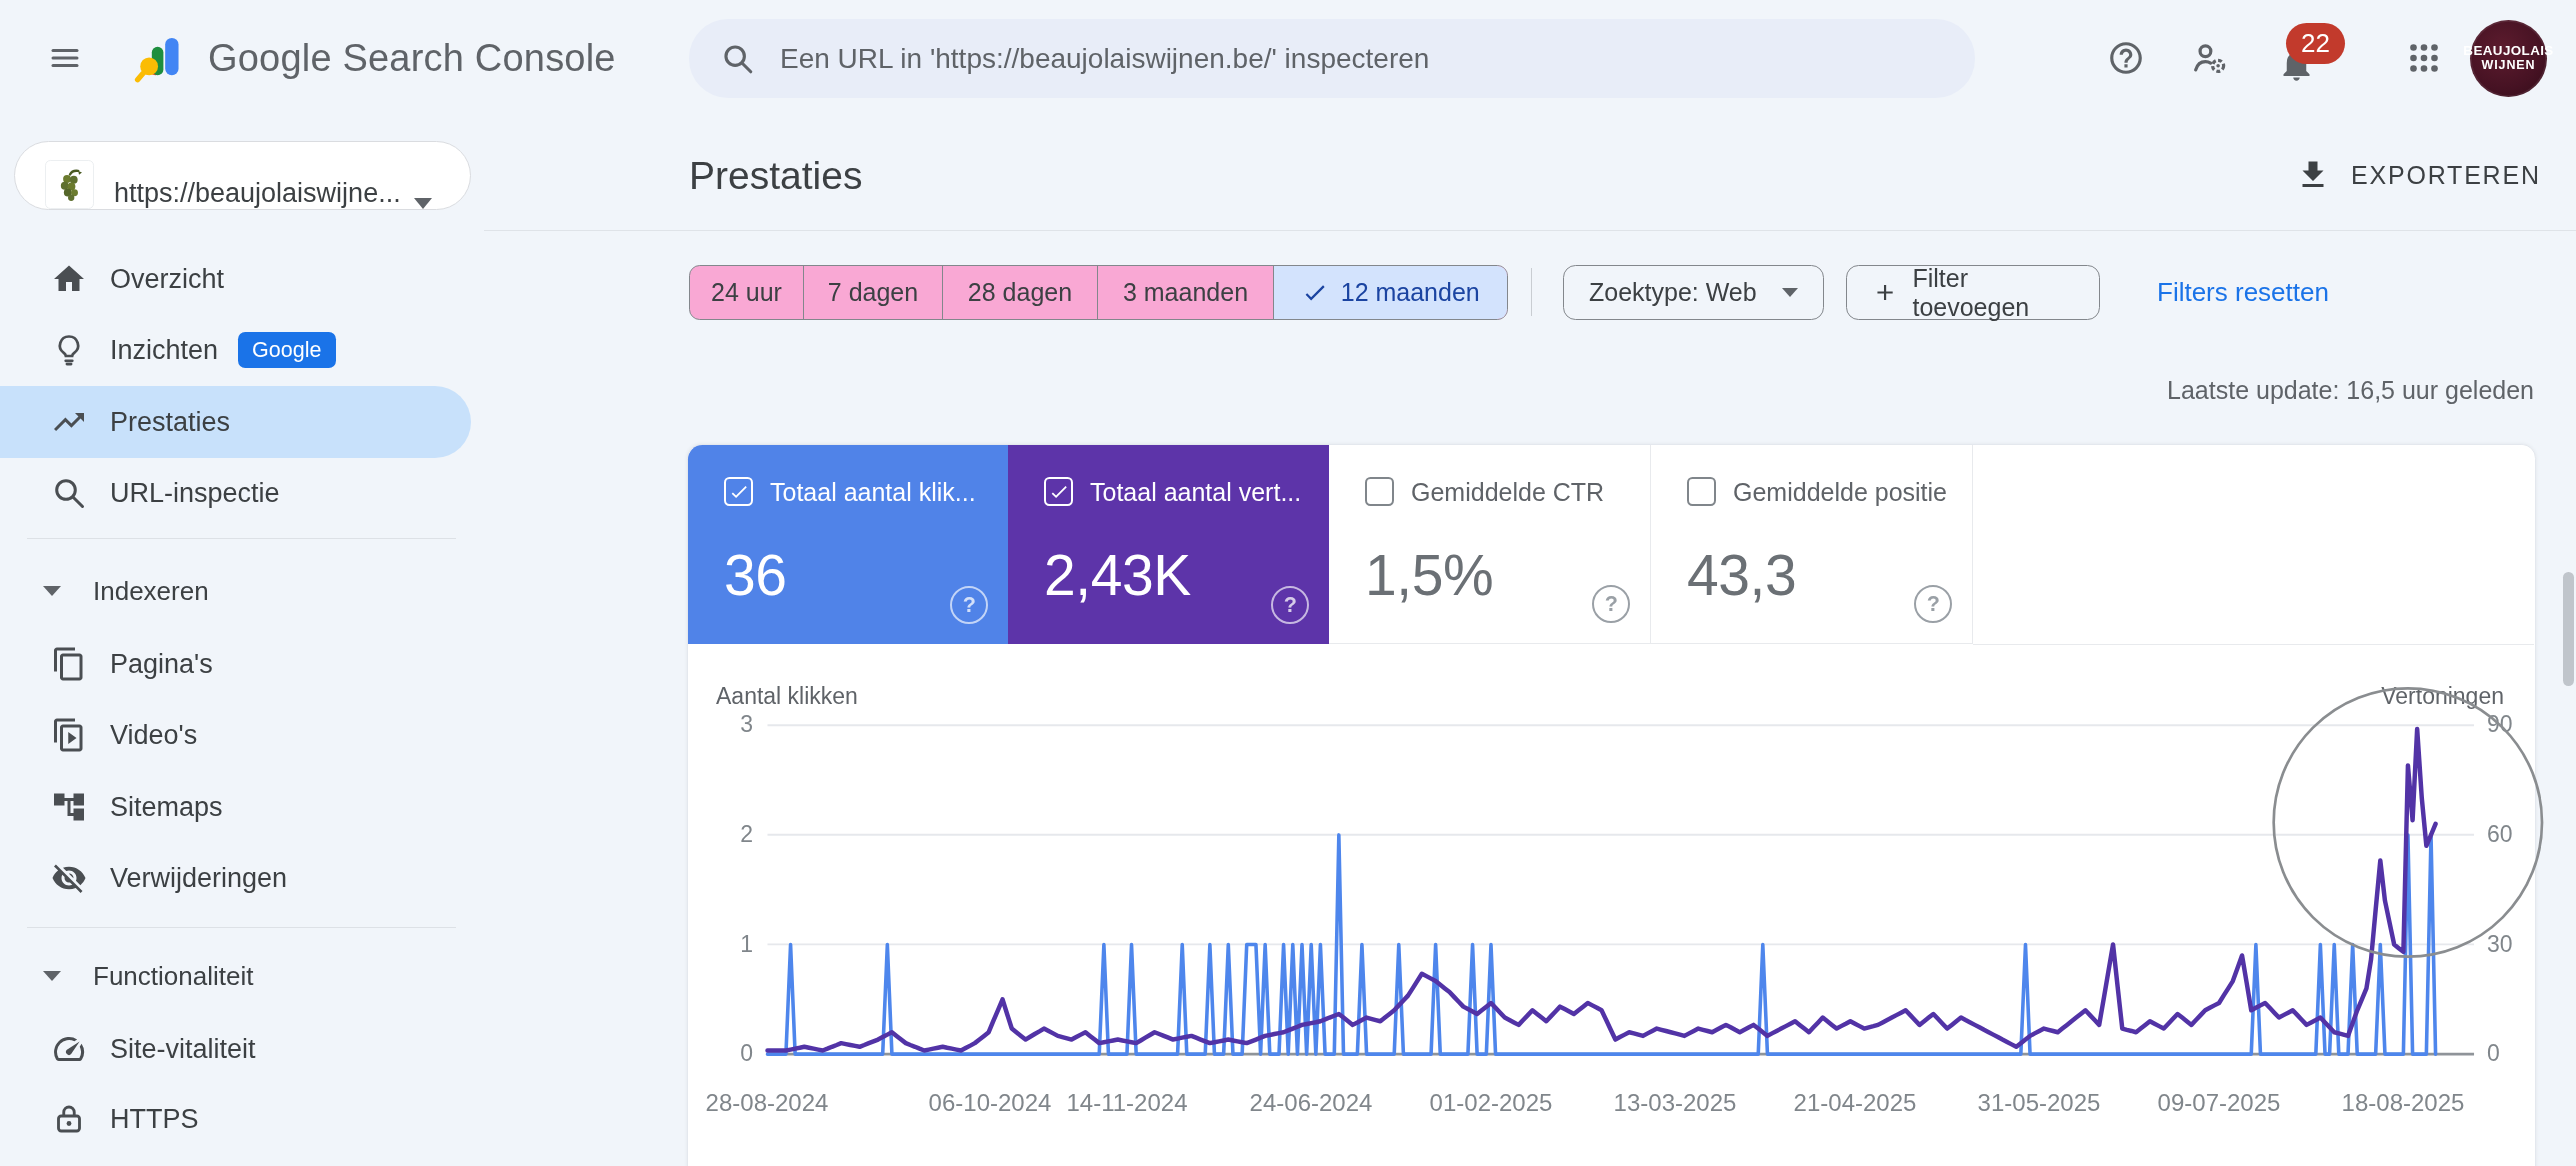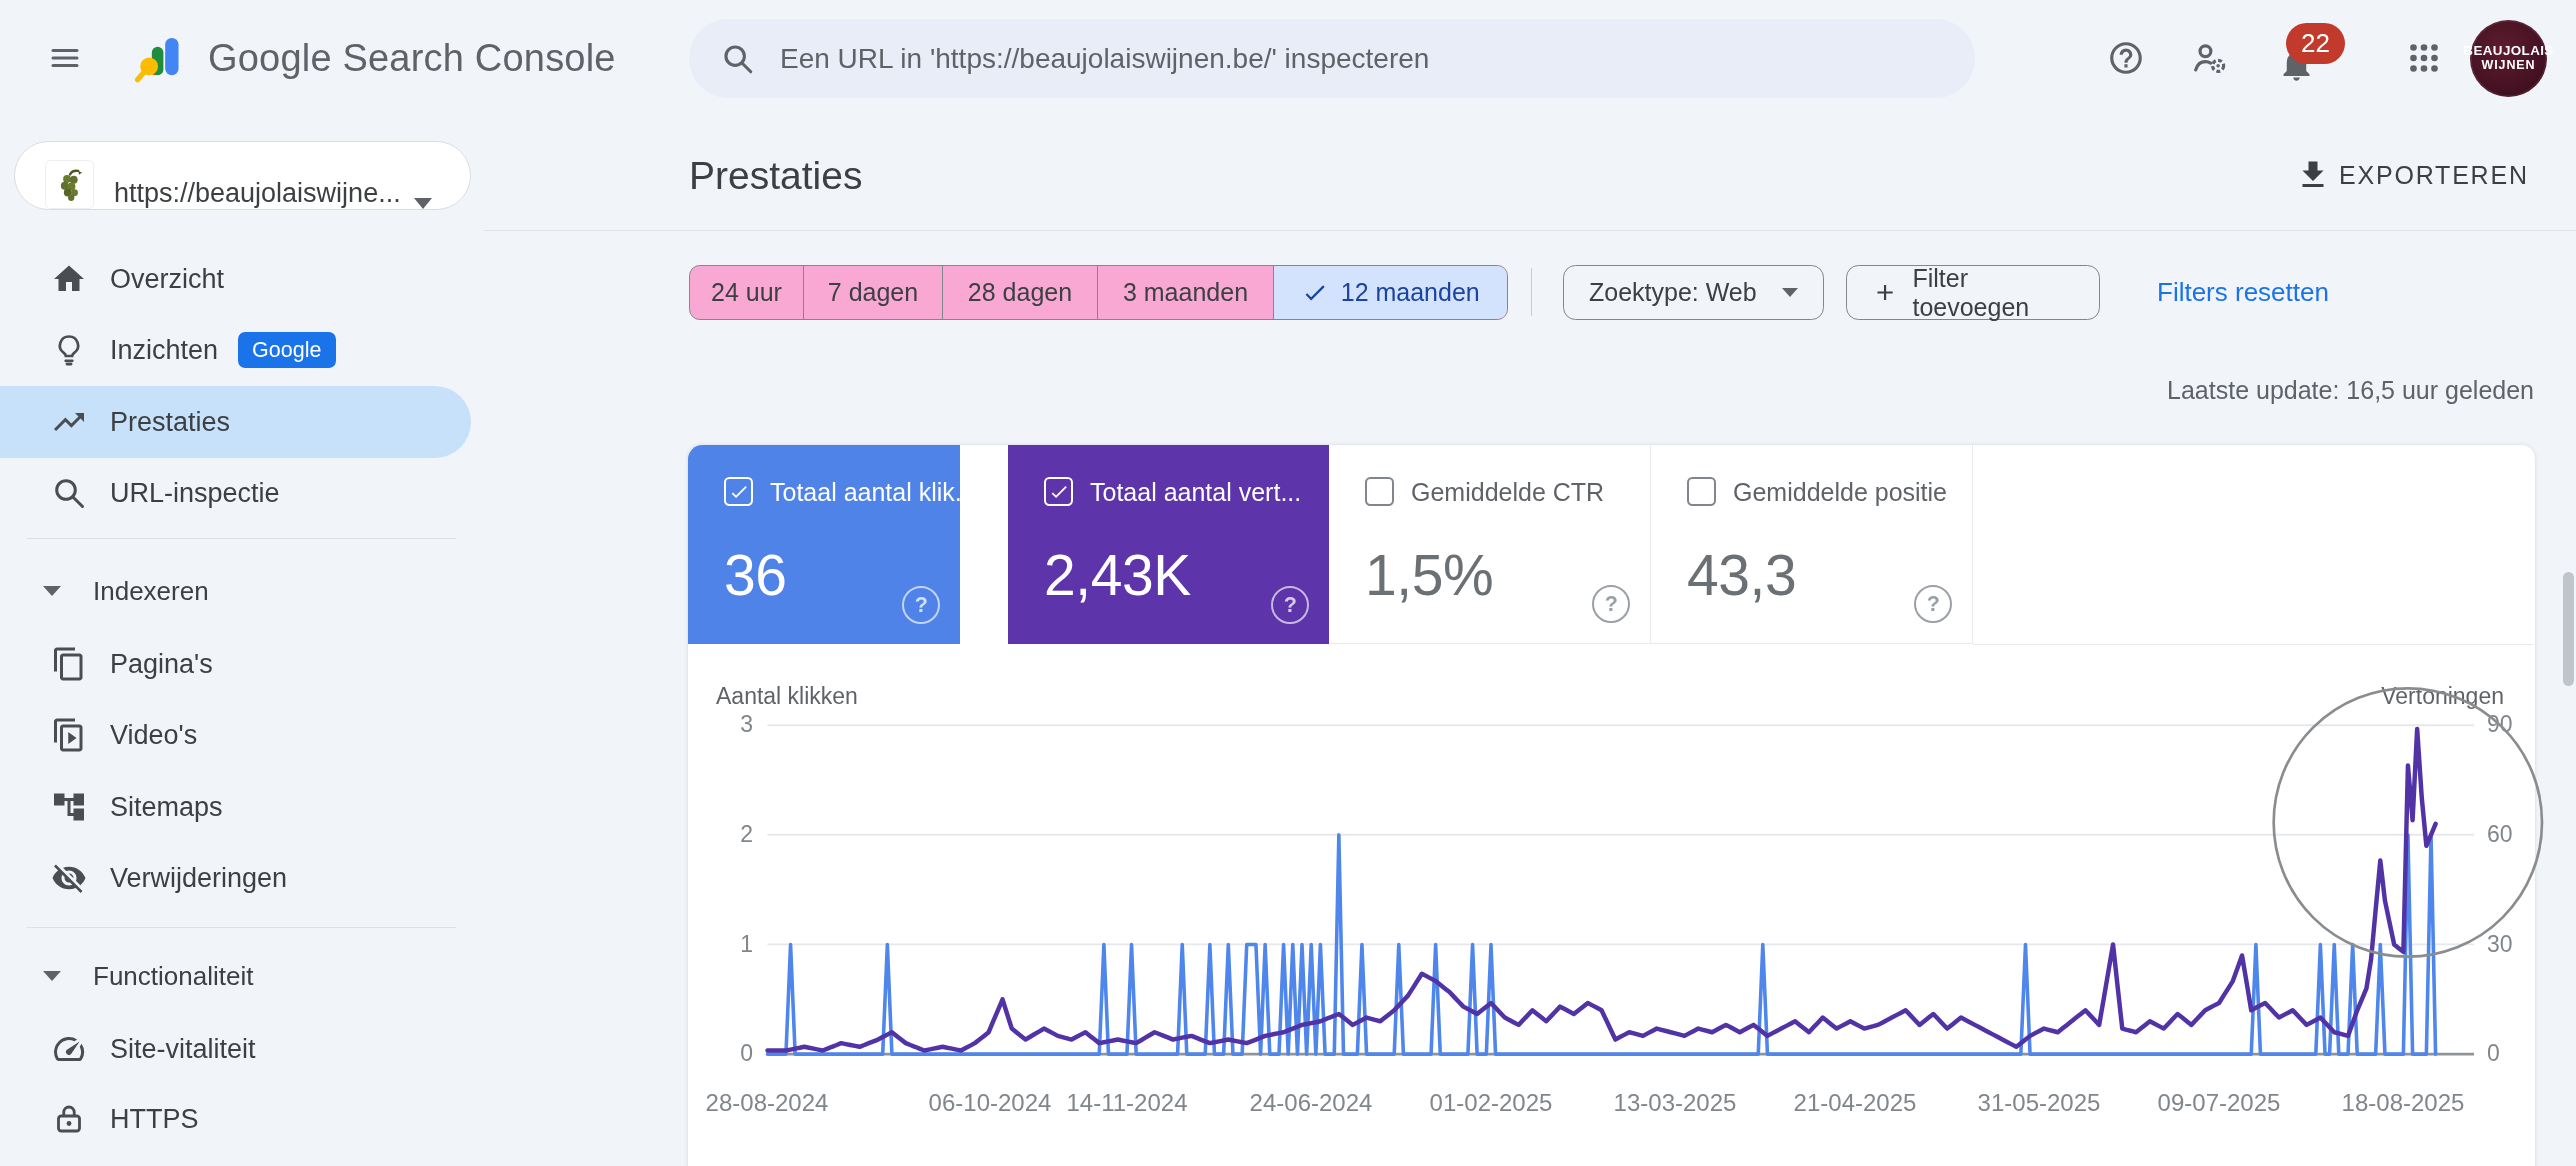--- a/index.html
+++ b/index.html
@@ -36,21 +36,21 @@
   .nav-item.selected{background:#c8e1fb;border-radius:0 36px 36px 0}
   .nav-badge{margin-left:19.7px;background:#1a73e8;color:#fff;font-size:21.5px;padding:5.4px 14.3px;border-radius:7.2px;font-weight:500}
   .side-divider{position:absolute;left:27px;width:429px;height:0;border-top:1.8px solid #dde1e6}
   .section-header{position:absolute;left:0;width:471px;height:72px;display:flex;align-items:center;padding-left:43px;box-sizing:border-box;cursor:pointer}
   .section-header .tri{width:0;height:0;border-left:9px solid transparent;border-right:9px solid transparent;border-top:10.7px solid #5f6368}
   .section-header .sec-label{margin-left:32px;font-size:26px;color:#3c4043}
 
   
   #page-title{position:absolute;left:689px;top:154px;font-size:39px;font-weight:400;color:#3c4043}
   #export-btn{position:absolute;left:2295px;top:148px;height:54px;display:flex;align-items:center;cursor:pointer;color:#3c4043}
-  #export-btn .lbl{margin-left:8px;font-size:25px;font-weight:500;letter-spacing:1.8px}
+  #export-btn .lbl{margin-left:20px;font-size:25px;font-weight:500;letter-spacing:1.8px}
   #header-divider{position:absolute;left:484px;top:230px;width:2092px;border-top:1.8px solid #dfe3e8}
 
   
   #segmented{position:absolute;left:689px;top:265px;height:55px;display:flex;border:1.8px solid #83878c;border-radius:10.7px;box-sizing:border-box;overflow:hidden;background:#f9a8d4}
   .seg{display:flex;align-items:center;justify-content:center;font-size:25px;color:#3c4043;border-right:1.8px solid #83878c;cursor:pointer;box-sizing:border-box}
   .seg:last-child{border-right:none}
   .seg.selected{background:#d3e3fd;color:#1b44a1;font-weight:500}
   .seg.selected svg{margin-right:12.5px}
   .vsep{position:absolute;left:1531px;top:268px;height:48px;border-left:1.8px solid #c9cdd2}
   .chip{position:absolute;top:265px;height:55px;border:1.8px solid #83878c;border-radius:12.5px;box-sizing:border-box;display:flex;align-items:center;font-size:25px;color:#3c4043;cursor:pointer;padding:0 25px}
@@ -65,21 +65,21 @@
   .metric .mvalue{position:absolute;left:36px;top:97px;font-size:57px;font-weight:400;letter-spacing:-0.4px}
   .metric .mhelp{position:absolute;right:19.7px;bottom:19.7px;width:34px;height:34px;border-radius:50%;display:flex;align-items:center;justify-content:center;font-size:21.5px;font-weight:700}
   .metric.colored{color:#fff}
   .metric.colored .mcheck{border:2.7px solid #fff;display:flex;align-items:center;justify-content:center}
   .metric.colored .mlabel,.metric.colored .mvalue{color:#fff}
   .metric.colored .mhelp{border:2.7px solid rgba(255,255,255,.65);color:rgba(255,255,255,.75)}
   .metric.plain .mcheck{border:2.7px solid #80868b;background:#fff}
   .metric.plain .mlabel{color:#5f6368}
   .metric.plain .mvalue{color:#6b7075}
   .metric.plain .mhelp{border:2.7px solid #9aa0a6;color:#9aa0a6}
-  #metric-clicks{left:0;width:272px;background:#5083e8;border-top-left-radius:14.3px}
+  #metric-clicks{left:0;width:320px;background:#5083e8;border-top-left-radius:14.3px}
   #metric-impressions{left:320px;width:321px;background:#5d34a9}
   #metric-ctr{left:641px;width:322px;border-right:1.8px solid #e8eaed;border-bottom:1.8px solid #e8eaed;background:#fff}
   #metric-position{left:963px;width:322px;border-right:1.8px solid #e8eaed;border-bottom:1.8px solid #e8eaed;background:#fff}
   #metric-filler{left:1285px;width:561px;height:199px;border-bottom:1.8px solid #e8eaed;border-top-right-radius:14.3px;background:#fff}
 
   
   #axis-title-left{position:absolute;left:716px;top:683px;font-size:23px;color:#5f6368}
   #axis-title-right{position:absolute;left:2236px;top:683px;width:268px;text-align:right;font-size:23px;color:#5f6368}
   .ytick{position:absolute;width:64px;font-size:23px;color:#80868b}
   .ytick.left{left:689px;text-align:right}

